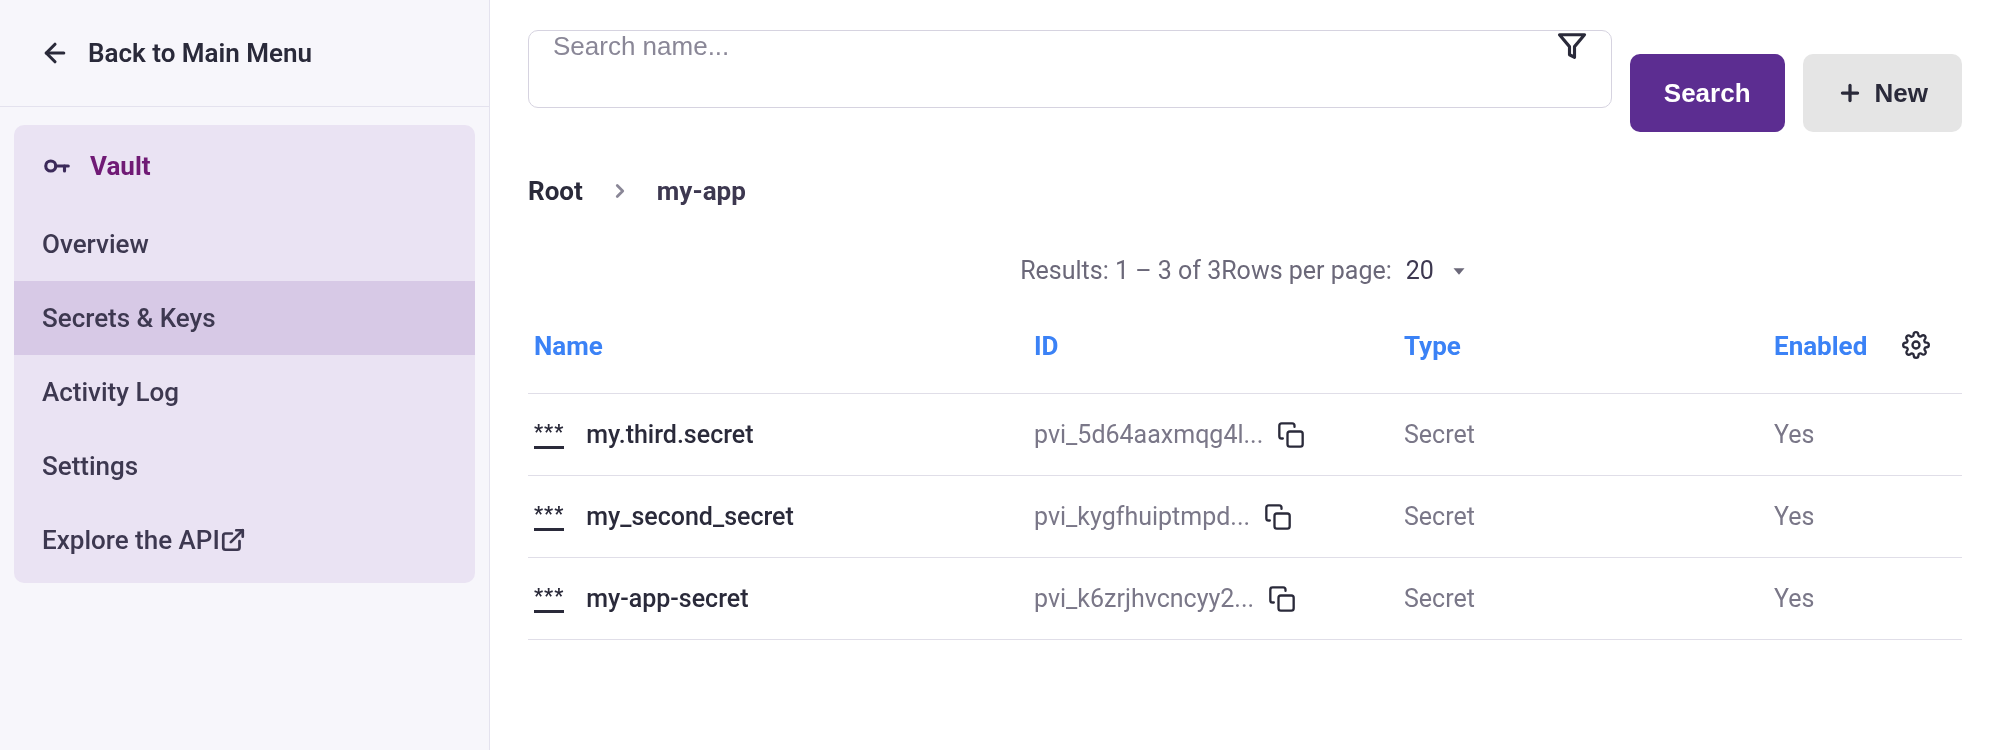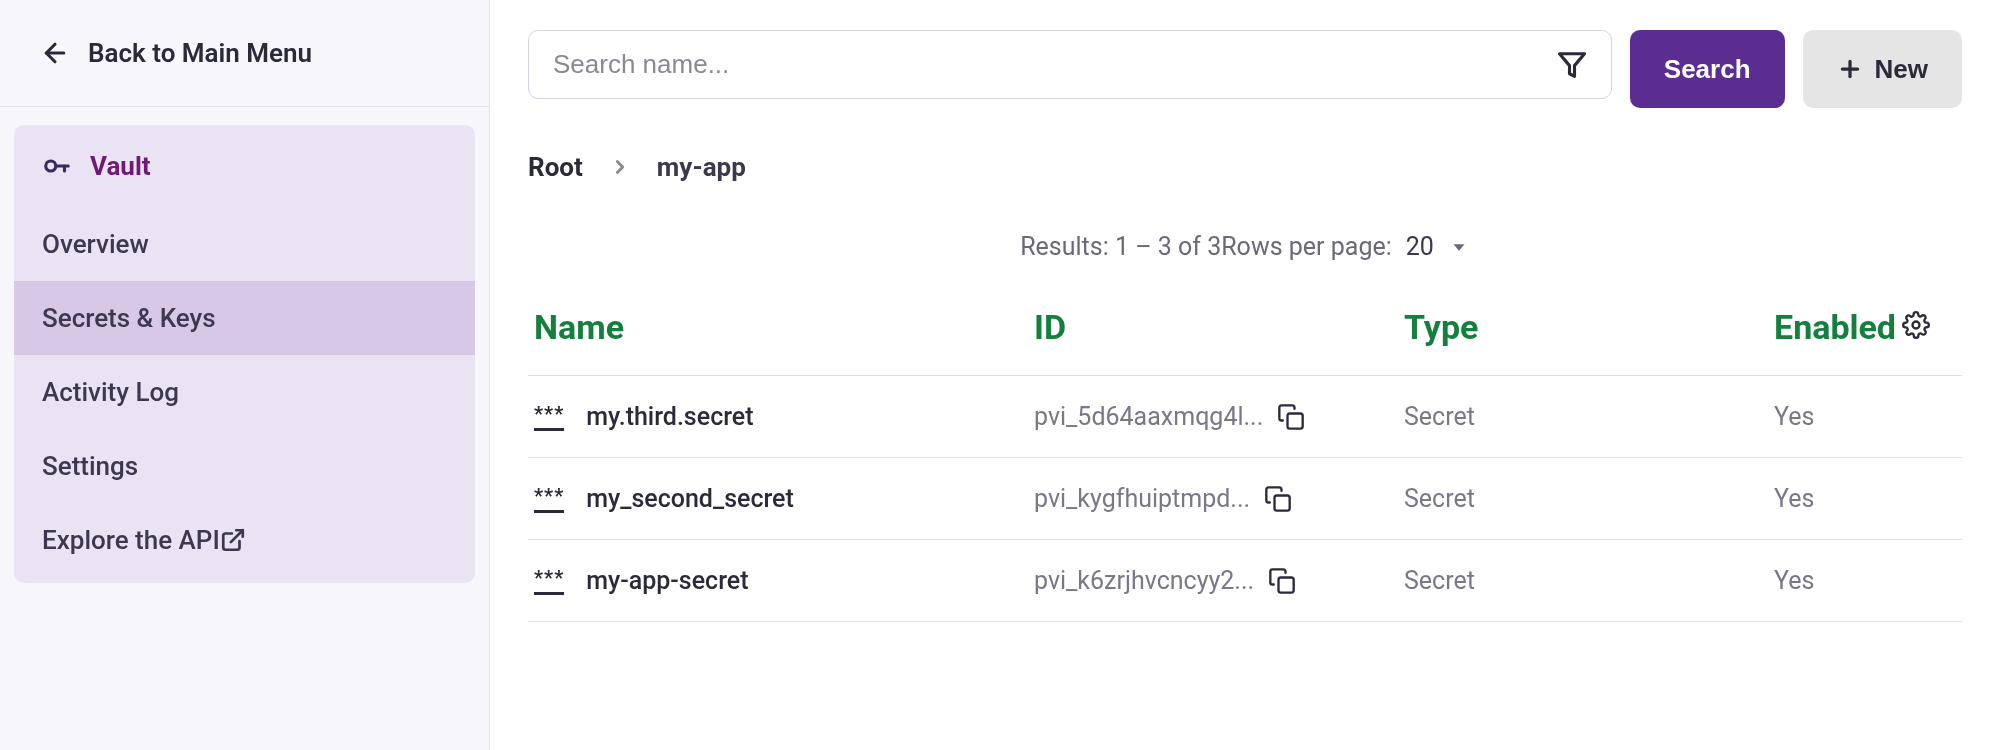--- a/index.html
+++ b/index.html
@@ -63,25 +63,25 @@
   flex-direction: column;
 }
 .toolbar {
   display: flex;
   gap: 18px;
   align-items: stretch;
 }
 .search-wrap {
   flex: 1;
   display: flex;
-  align-items: center;
+  align-items: flex-start;
   border: 1px solid #d6d3e0;
   border-radius: 10px;
   padding: 0 24px;
-  height: 69px;
+  height: 78px;
 }
 .search-wrap input {
   flex: 1;
   border: none;
   outline: none;
   font-size: 26px;
   color: #333;
   background: transparent;
 }
 .search-wrap input::placeholder { color: #8a8797; }
@@ -90,20 +90,21 @@
   align-items: center;
   justify-content: center;
   gap: 12px;
   height: 78px;
   padding: 0 34px;
   border-radius: 10px;
   font-size: 26px;
   font-weight: 600;
   cursor: pointer;
   border: none;
+  margin-top: 24px;
 }
 .btn-primary { background: #5c2d91; color: #fff; }
 .btn-secondary { background: #e5e5e5; color: #2a2a3a; }
 .breadcrumb {
   display: flex;
   align-items: center;
   gap: 26px;
   margin-top: 44px;
   font-size: 26px;
   font-weight: 700;
@@ -122,23 +123,23 @@
   display: flex;
   align-items: center;
   gap: 14px;
 }
 .rows-per .val { color: #3d3850; }
 .table-head {
   display: grid;
   grid-template-columns: 500px 370px 370px 1fr 60px;
   padding: 28px 0 28px 6px;
   border-bottom: 1px solid #e0dee8;
-  font-size: 34px;
-  font-weight: 700;
-  color: #15803d;
+  font-size: 26px;
+  font-weight: 700;
+  color: #3b82f6;
   margin-top: 18px;
 }
 .table-row {
   display: grid;
   grid-template-columns: 500px 370px 370px 1fr 60px;
   align-items: center;
   padding: 26px 0 26px 6px;
   border-bottom: 1px solid #e0dee8;
   font-size: 25px;
 }

